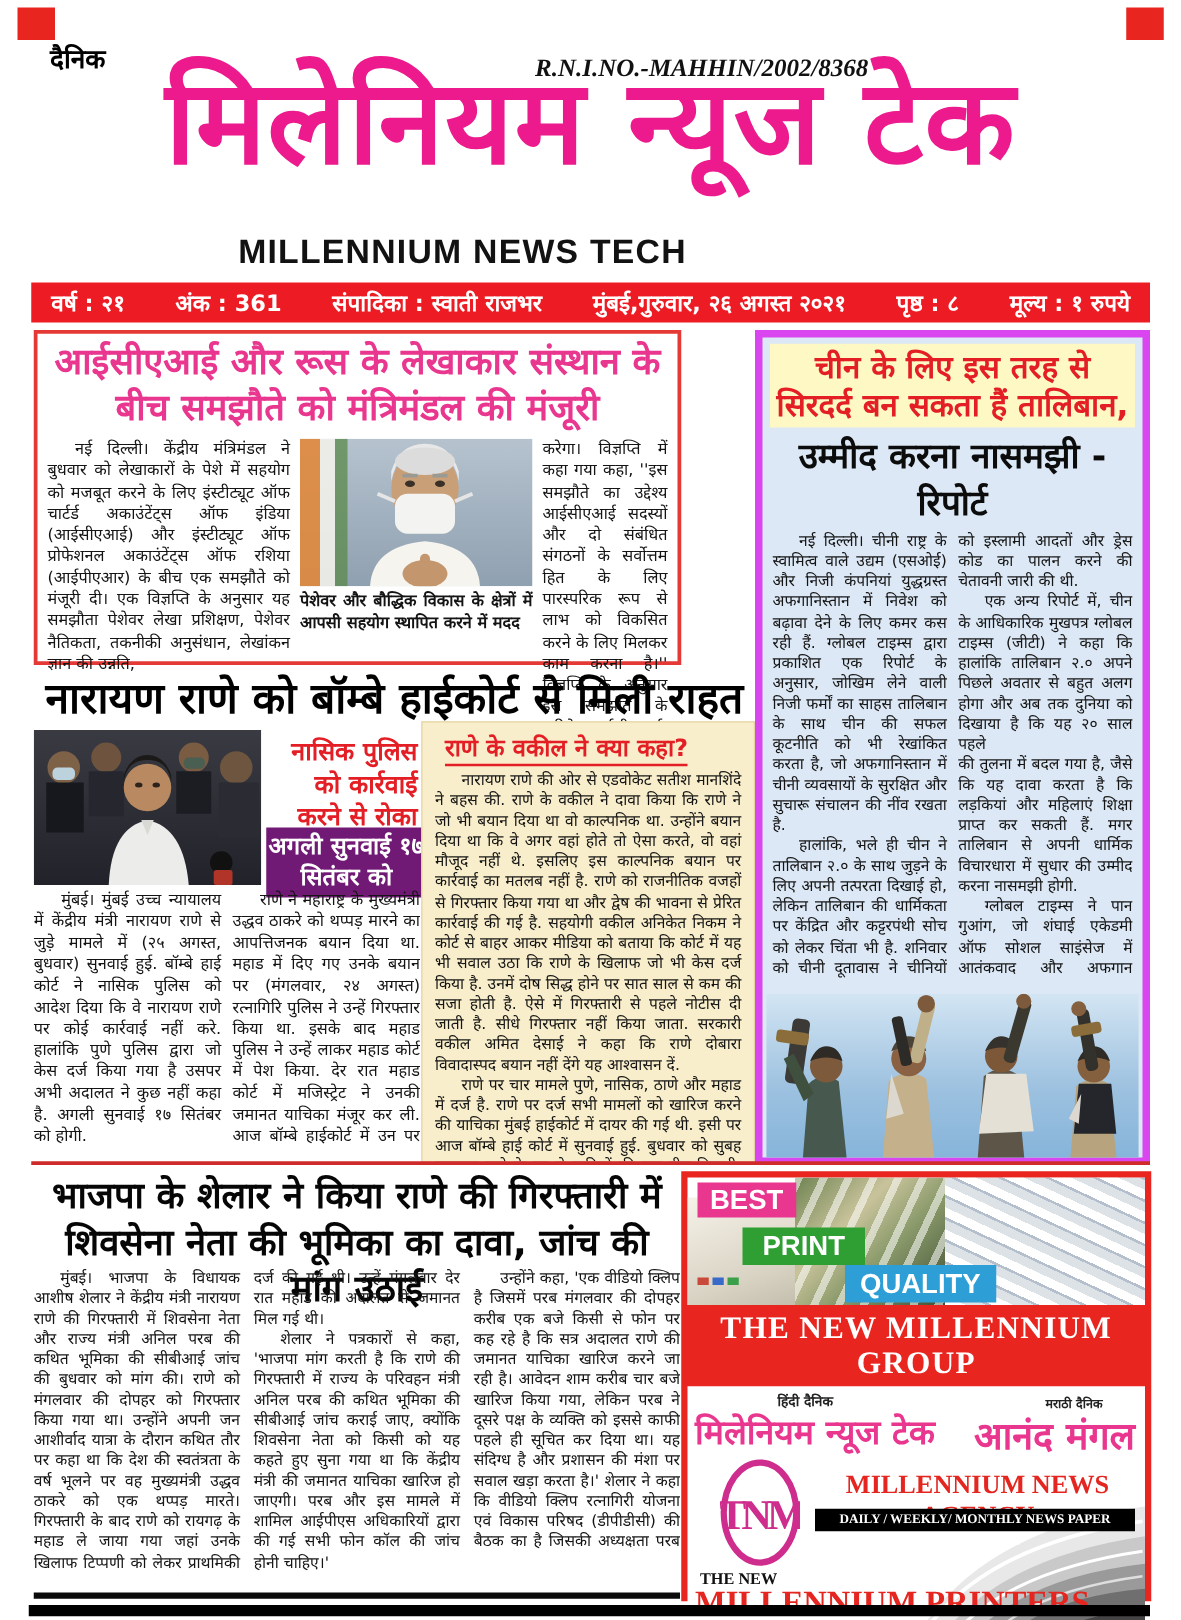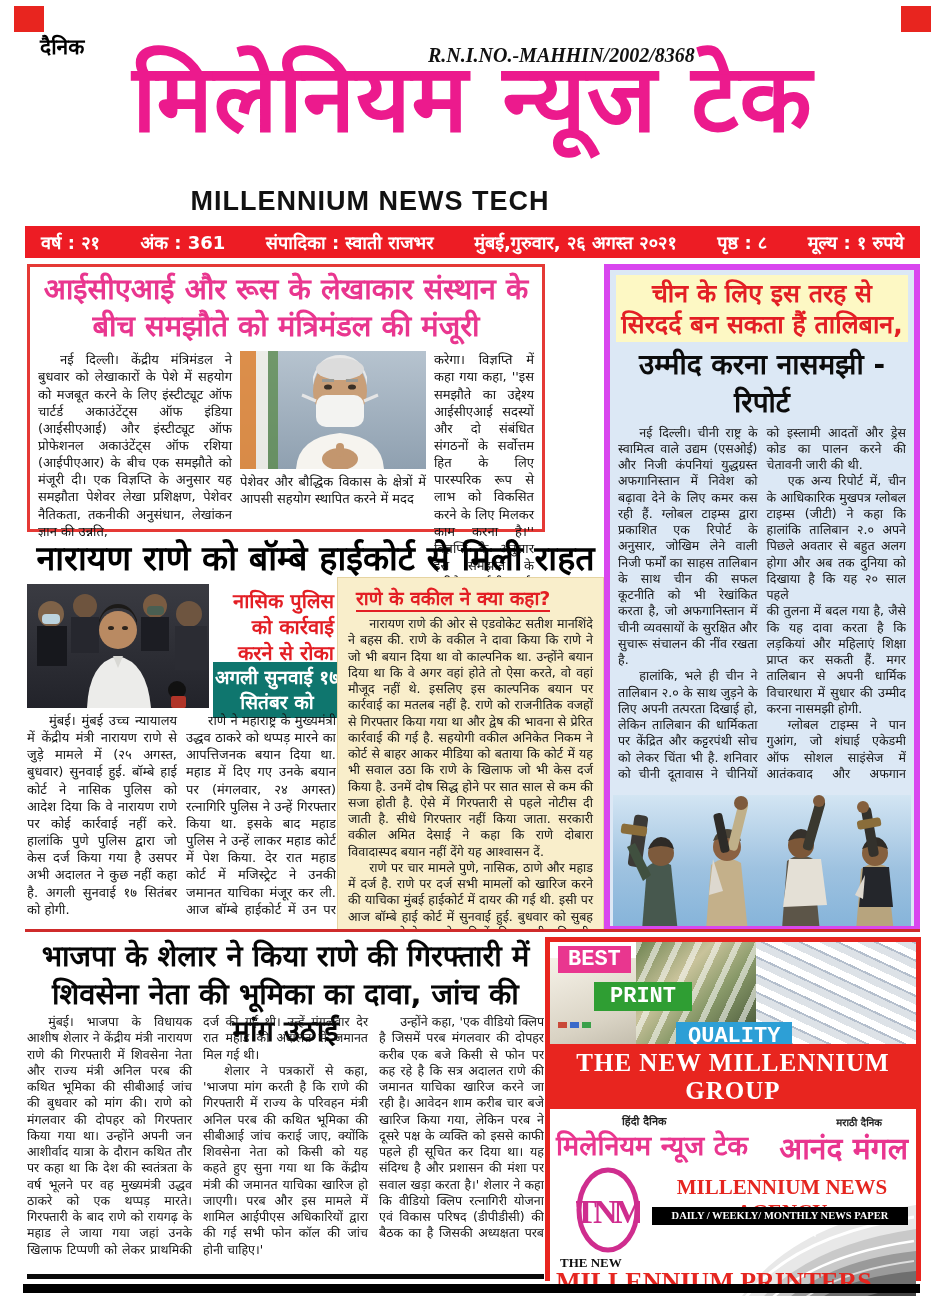--- a/index.html
+++ b/index.html
@@ -30,29 +30,29 @@
     padding:0 16px; color:#fff; font-weight:bold; font-size:18px;
   }
 
   
   .a1-box { left:27px; top:264px; width:518px; height:268px; border:3px solid #e53935; background:#fff; }
   .a1-head { color:#e9368f; font-weight:bold; font-size:29px; line-height:1.28; text-align:center; padding-top:4px; }
   .a1-row { display:flex; gap:8px; padding:6px 8px 0 8px; }
   .bodytext { font-size:13px; line-height:1.32; text-align:justify; color:#141414; }
   .indent { text-indent:1.7em; }
   .a1-col1 { flex:0 0 194px; }
-  .a1-mid  { flex:0 0 186px; }
+  .a1-mid  { flex:0 0 186px;font-weight:bold; }
   .a1-col2 { flex:1; }
   .a1-photo { width:186px; height:118px; display:block; }
 
   
   .a2-head { left:27px; top:534px; width:577px; text-align:center; font-size:34px; font-weight:bold; color:#000; }
   .a2-photo { left:27px; top:584px; width:182px; height:124px; }
   .a2-side { left:212px; top:588px; width:122px; text-align:right; color:#e31e24; font-weight:bold; font-size:20px; line-height:1.3; }
-  .a2-redbox { left:213px; top:662px; width:128px; height:56px; background:#0f766e; color:#fff;
+  .a2-redbox { left:213px; top:662px; width:128px; height:56px; background:#701a75; color:#fff;
     font-weight:bold; font-size:19px; line-height:1.3; display:flex; align-items:center; justify-content:center; text-align:center; }
   .a2-yellow { left:337px; top:577px; width:267px; height:353px; background:#f9eecb; border:1px solid #e6d4a2; padding:7px 10px; overflow:hidden; }
   .a2-yellow-head { color:#e31e24; font-weight:bold; font-size:19px; margin:0 0 5px 8px; }
   .a2-yellow-head span { border-bottom:2px solid #e31e24; padding-bottom:1px; }
   .a2-yellow .bodytext { font-size:12.5px; line-height:1.3; }
   .a2-flow { left:27px; top:712px; width:309px; height:218px; column-count:2; column-gap:9px; overflow:hidden; }
 
   
   .a3-box { left:604px; top:264px; width:316px; height:668px; background:#dce8f5; border:6px solid #d946ef; overflow:hidden; }
   .a3-head-red { margin:5px 6px 0 6px; background:#fdf8c4; color:#e31e24; font-weight:bold; font-size:25px; line-height:1.25; text-align:center; padding:3px 2px 1px 2px; }
@@ -77,24 +77,24 @@
   .col-b1 { position:absolute; left:0; top:16px; width:86px; height:86px; background:linear-gradient(160deg,#f6f2e8,#d9d3c4 70%,#c4beae); }
   .col-b1 i { position:absolute; display:block; width:9px; height:6px; }
   .col-b2 { position:absolute; left:86px; top:0; width:120px; height:102px;
     background:linear-gradient(135deg,#6f8452 0%,#c9c39b 35%,#8a9a6a 60%,#3f4f33 100%); }
   .col-b2:after { content:""; position:absolute; inset:0;
     background:repeating-linear-gradient(115deg, rgba(255,255,255,.55) 0 6px, rgba(255,255,255,0) 6px 18px); }
   .col-b3 { position:absolute; left:206px; top:0; width:160px; height:102px;
     background:linear-gradient(200deg,#dfe7ee 0%,#aebfcd 45%,#5d789a2 100%); }
   .col-b3:after { content:""; position:absolute; inset:0;
     background:repeating-linear-gradient(25deg, rgba(255,255,255,.8) 0 7px, rgba(120,140,160,.25) 7px 14px, rgba(40,70,110,.35) 14px 16px); }
-  .chip { position:absolute; color:#fff; font-family:Liberation Mono, monospace; font-weight:bold; font-size:22px; padding:1px 10px; }
+  .chip { position:absolute; color:#fff; font-family:Liberation Sans, sans-serif; font-weight:bold; font-size:22px; padding:1px 10px; }
   .chip-best { left:8px; top:4px; background:#e9368f; }
   .chip-print { left:44px; top:40px; background:#2f9e33; padding:2px 16px; }
-  .chip-quality { left:126px; top:80px; background:#2d9fd6; padding:2px 12px; }
+  .chip-quality { left:126px; top:70px; background:#2d9fd6; padding:2px 12px; }
   .ad-group { text-align:center; color:#fff; font-family:"Liberation Serif","DejaVu Serif",serif; font-weight:bold; font-size:25px; margin:5px 0 4px 0; letter-spacing:1px; }
   .ad-panel { position:relative; background:#fff; height:196px; overflow:hidden; }
   .ad-hindi-daily { position:absolute; left:72px; top:4px; font-size:11px; font-weight:bold; color:#222; }
   .ad-paper1 { position:absolute; left:6px; top:17px; font-size:27px; font-weight:bold; color:#e9368f; white-space:nowrap; }
   .ad-marathi-daily { position:absolute; right:34px; top:6px; font-size:10px; font-weight:bold; color:#222; }
   .ad-paper2 { position:absolute; right:8px; top:18px; font-size:30px; font-weight:bold; color:#e9368f; white-space:nowrap; }
   .ad-agency { position:absolute; left:100px; right:2px; top:66px; text-align:center;
     font-family:"Liberation Serif","DejaVu Serif",serif; font-weight:bold; font-size:21px; color:#e52620; }
   .ad-distrib { position:absolute; left:102px; right:8px; top:98px; height:18px; background:#000; color:#fff;
     font-family:"Liberation Serif","DejaVu Serif",serif; font-weight:bold; font-size:10.5px; line-height:18px; text-align:center; }

